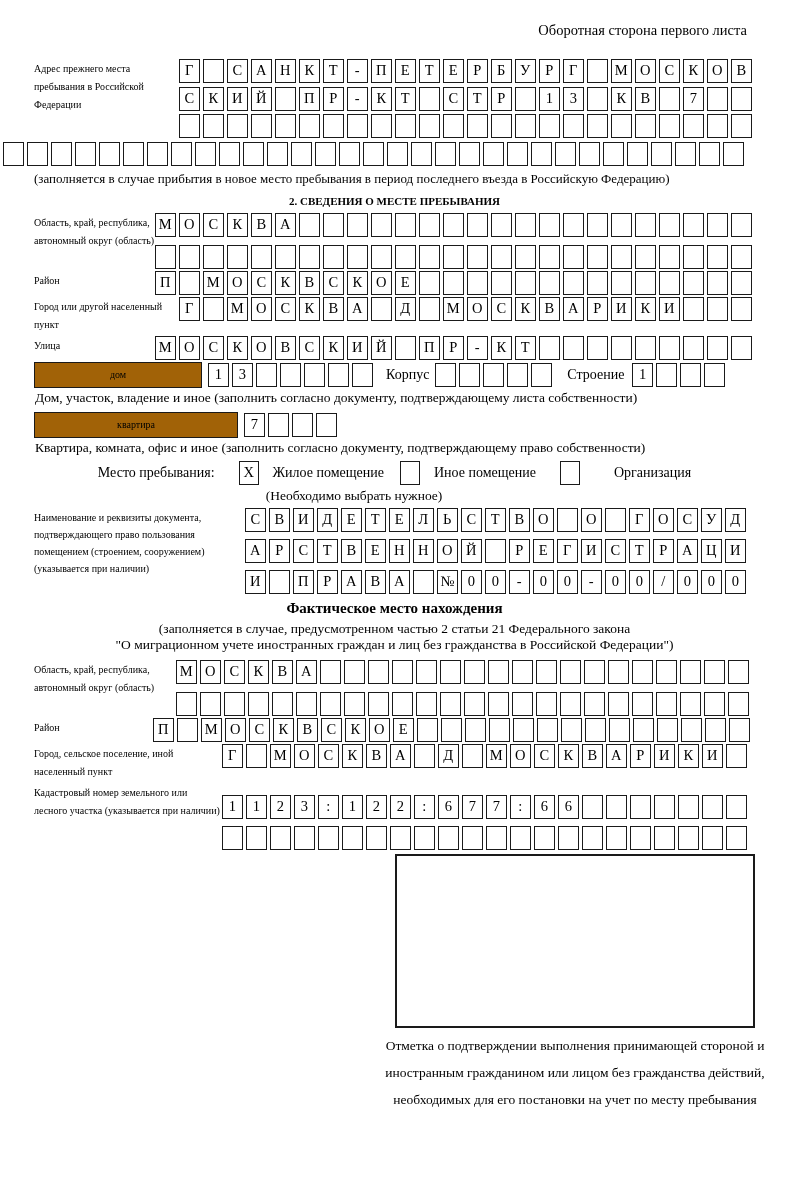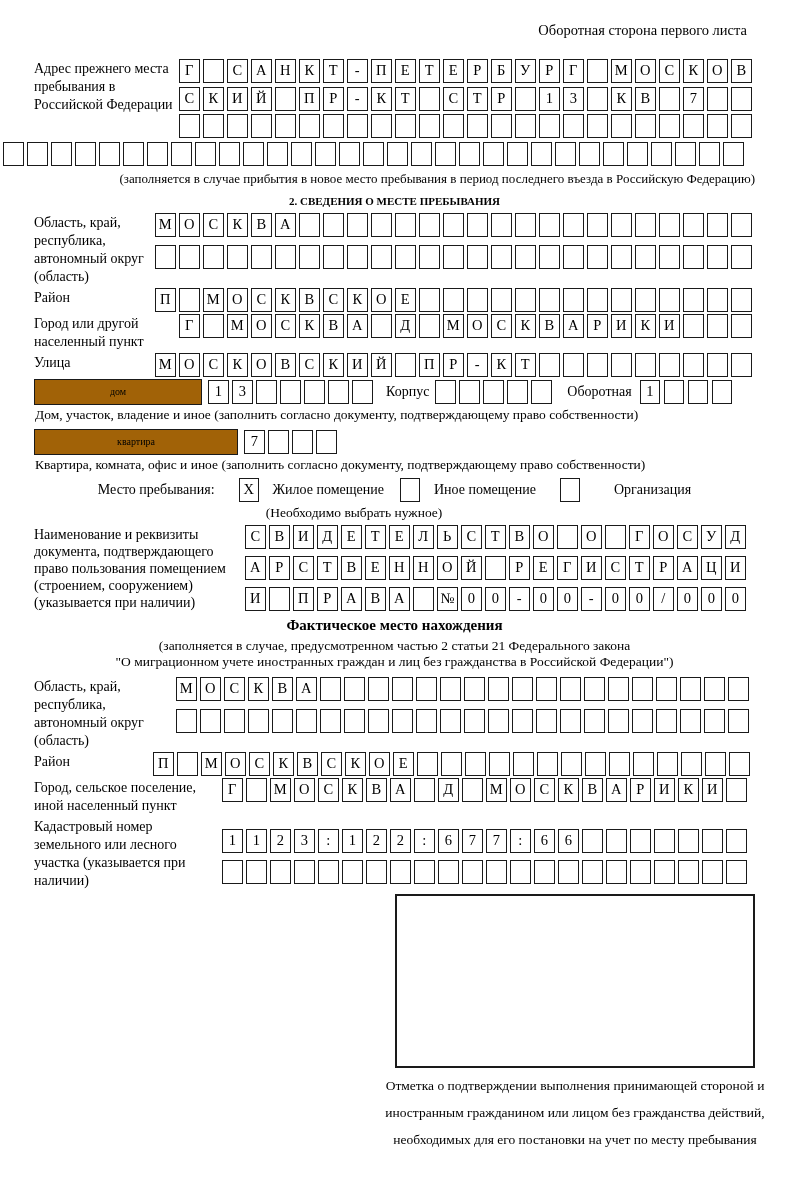--- a/index.html
+++ b/index.html
@@ -3,33 +3,33 @@
 <meta charset="utf-8">
 <style>
   html,body{margin:0;padding:0;background:#fff;}
   .page{
     position:relative;width:800px;height:1180px;box-sizing:border-box;
     padding:0 45px 0 34px;background:#fff;color:#000;
     font-family:"Liberation Serif","DejaVu Serif",serif;overflow:hidden;border-radius:32px;
   }
   .top-note{padding-top:22px;padding-right:8px;text-align:right;font-size:14.5px;}
   .frow{display:flex;align-items:flex-start;margin-bottom:2px;}
-  .flabel{font-size:14px;line-height:18px;flex:none;padding-top:1px;}
+  .flabel{font-size:10px;line-height:18px;flex:none;padding-top:1px;}
   .w121{width:121px}.w145{width:145px}.w142{width:142px}.w119{width:119px}.w188{width:188px}.w211{width:211px}
   .cells-col{display:flex;flex-direction:column;}
   .cellrow{display:flex;height:24px;flex:none;}
   .mb3{margin-bottom:3.5px}.mb7{margin-bottom:7px}.mb8{margin-bottom:8px}
   .cell{
     box-sizing:border-box;flex:none;width:20.5px;height:24px;border:1.7px solid #1a1a1a;
     margin-right:3.5px;text-align:center;font-size:14.5px;line-height:20px;background:#fff;
   }
   .prev-block{margin-top:20px;}
   .fullrow{margin-left:-31px;margin-top:3.5px;}
   .caption{font-size:13px;}
-  .caption.center{text-align:right;margin-top:5px;}
+  .caption.center{text-align:left;margin-top:5px;}
   .caption.left{font-size:13.5px;margin:1.5px 0 0 1px;}
   .caption.choose{font-size:13.5px;margin-left:120px;width:400px;text-align:center;margin-top:1px;}
   .sec-title{margin-top:8px;margin-bottom:6px;text-align:center;font-weight:bold;font-size:11px;}
   .sec-title2{margin-top:6px;margin-bottom:4px;text-align:center;font-weight:bold;font-size:15px;}
   .fact-cap{text-align:center;font-size:13.5px;line-height:16.5px;}
   .namedbox{box-sizing:border-box;height:26px;border:1.8px solid #1a1a1a;text-align:center;
     font-size:10px;line-height:23px;flex:none;background:#a16207;}
   .bw168{width:168px}.bw204{width:204px}
   .mt4{margin-top:6px}
   .inline-label{font-size:14px;line-height:26px;flex:none;}
@@ -342,29 +342,29 @@
         <span class="cell"></span>
       </div>
     <div class="inline-label lbl-korpus">Корпус</div>
     <div class="cellrow cr-korpus">
         <span class="cell"></span>
         <span class="cell"></span>
         <span class="cell"></span>
         <span class="cell"></span>
         <span class="cell"></span>
       </div>
-    <div class="inline-label lbl-stroenie">Оборотная</div>
+    <div class="inline-label lbl-stroenie">Строение</div>
     <div class="cellrow cr-stroenie">
         <span class="cell">1</span>
         <span class="cell"></span>
         <span class="cell"></span>
         <span class="cell"></span>
       </div>
   </div>
-  <div class="caption left">Дом, участок, владение и иное (заполнить согласно документу, подтверждающему право собственности)</div>
+  <div class="caption left">Дом, участок, владение и иное (заполнить согласно документу, подтверждающему листа собственности)</div>
 
   <div class="frow aptrow mt4">
     <div class="namedbox bw204">
       <span>квартира</span>
     </div>
     <div class="cellrow">
         <span class="cell">7</span>
         <span class="cell"></span>
         <span class="cell"></span>
         <span class="cell"></span>

